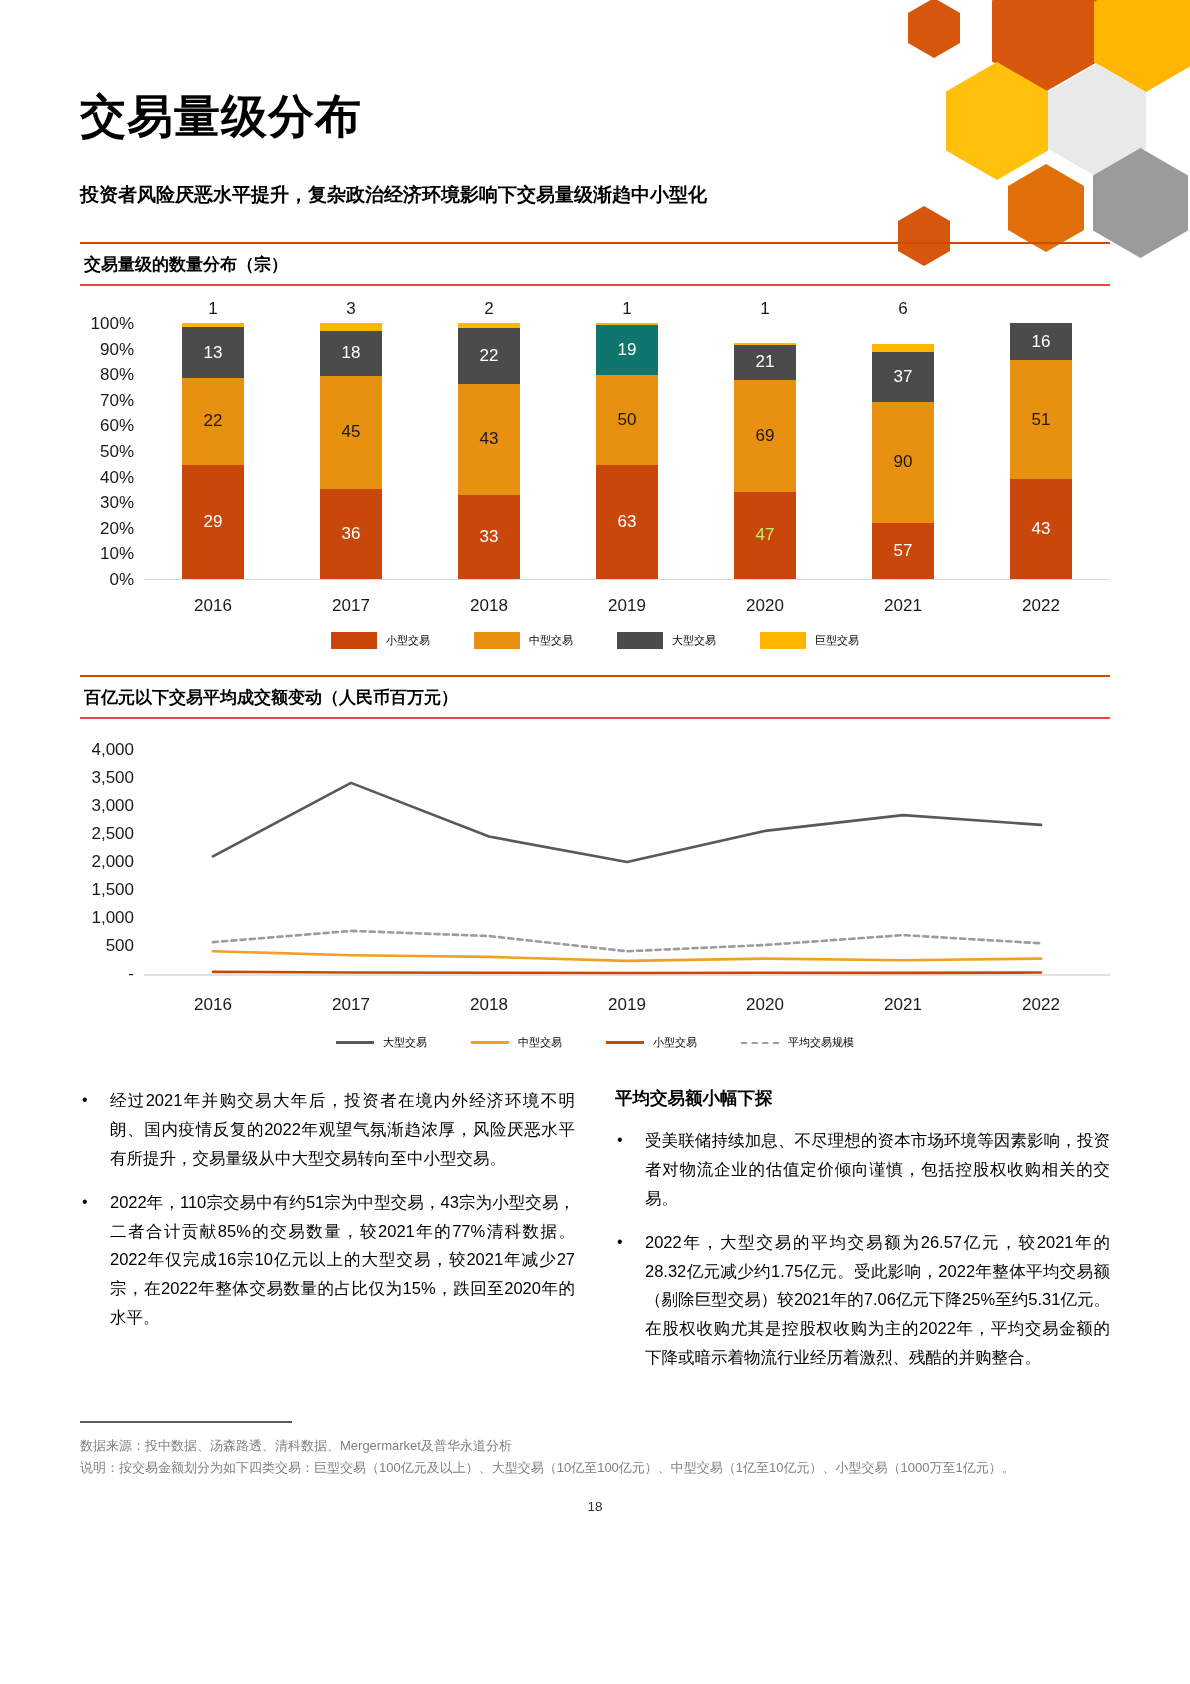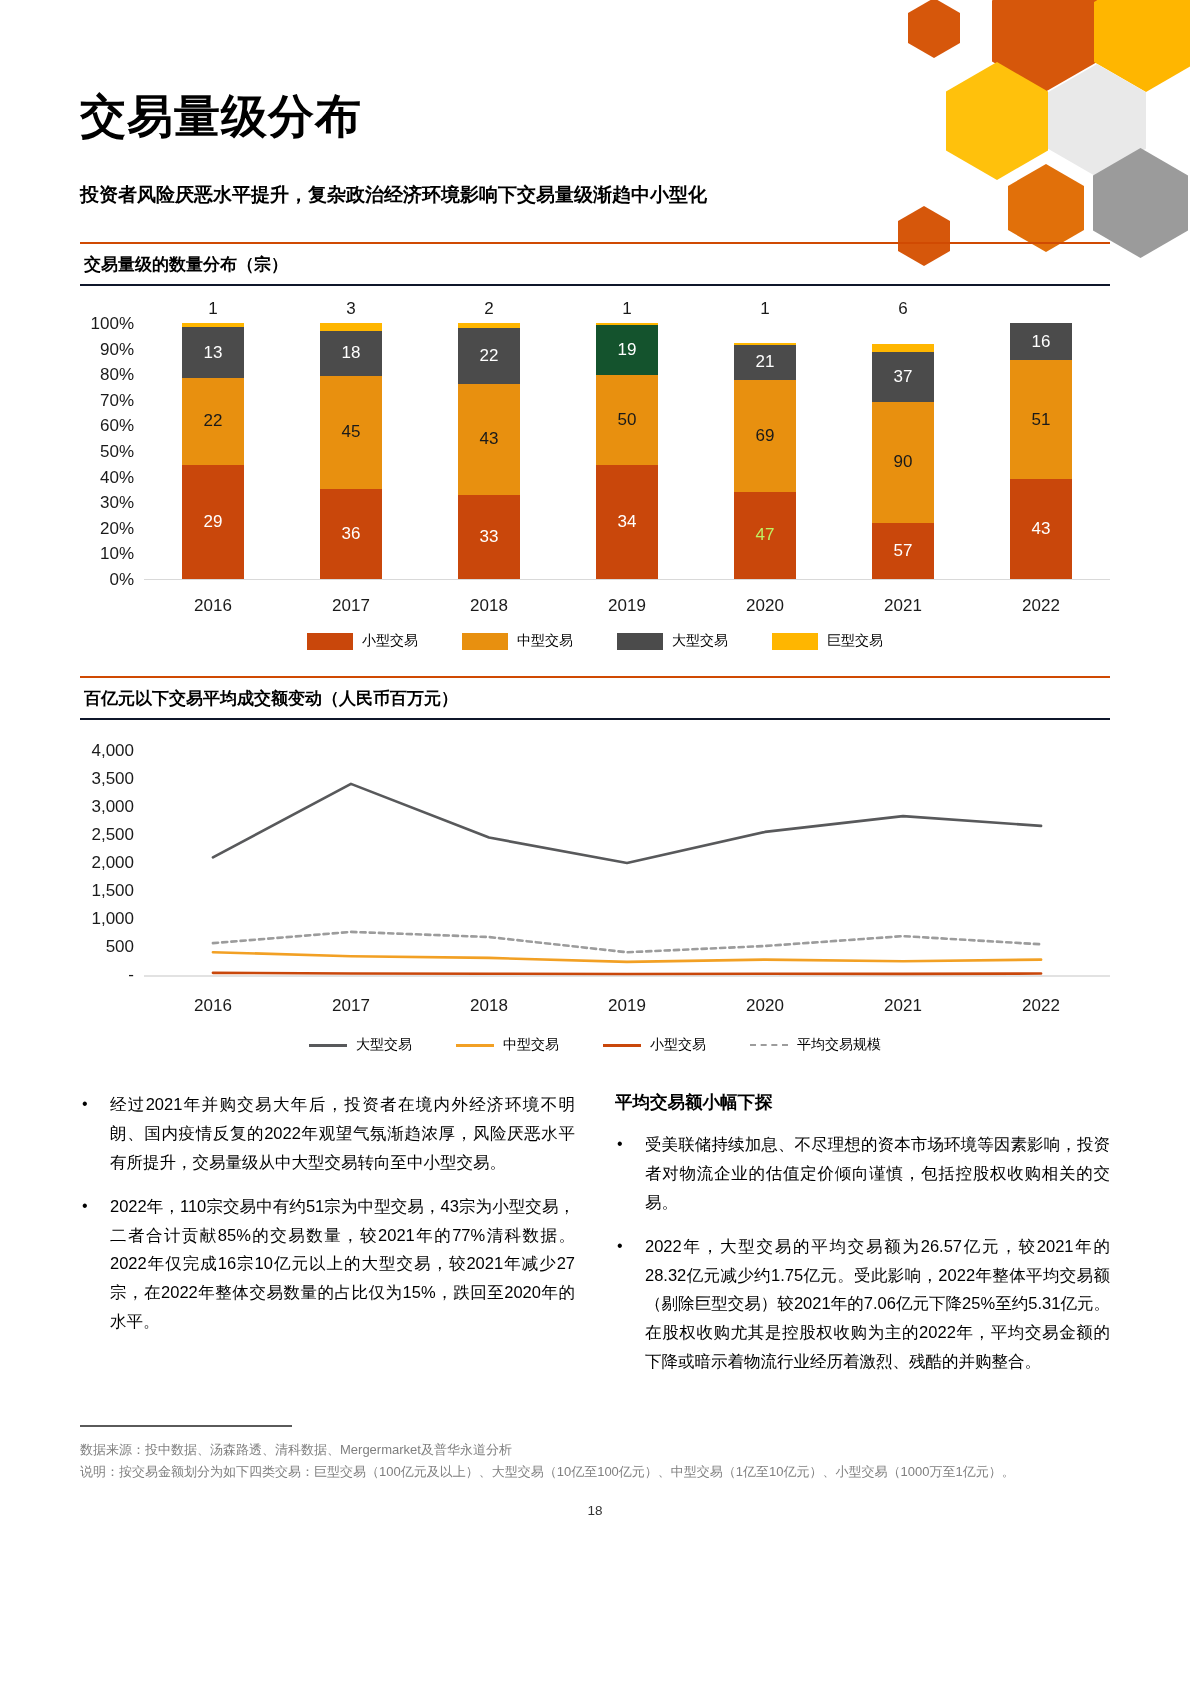--- a/index.html
+++ b/index.html
@@ -7,21 +7,21 @@
   body { font-family:"Liberation Sans","DejaVu Sans",sans-serif; color:#000; }
   .page { position:relative; width:1190px; height:1684px; background:#fff; overflow:hidden; margin:0 auto; }
   .content { position:relative; padding:0 80px; z-index:2; }
 
   
   .hex { position:absolute; clip-path:polygon(50% 0,100% 25%,100% 75%,50% 100%,0 75%,0 25%); z-index:1; }
 
   h1.page-title { margin-top:86px; font-size:46px; font-weight:bold; letter-spacing:1px; }
   .subtitle { margin-top:34px; font-size:19px; font-weight:bold; }
 
-  .section-header { margin-top:34px; border-top:2px solid #D04A02; border-bottom:2px solid #0f172a;
+  .section-header { margin-top:34px; border-top:2px solid #D04A02; border-bottom:2px solid #ef4444;
                     padding:9px 4px 8px 4px; font-size:17px; font-weight:bold; }
   .section-header.second { margin-top:26px; }
 
   
   .chart-row { display:flex; margin-top:12px; }
   .yaxis { position:relative; width:64px; flex:none; }
   .ytick { position:absolute; right:10px; font-size:17px; color:#1a1a1a; white-space:nowrap; }
   .bar-area { flex:1; }
   .bar-plot { display:flex; justify-content:space-around; align-items:flex-end;
               height:282px; border-bottom:1px solid #D9D9D9; }
@@ -29,21 +29,21 @@
   .bar-top-label { height:24px; font-size:17px; color:#1a1a1a; text-align:center; line-height:20px; }
   .bar-stack { width:62px; height:256px; display:flex; flex-direction:column-reverse; }
   .bar-seg { width:100%; display:flex; align-items:center; justify-content:center; overflow:visible; }
   .seg-label { font-size:17px; }
   .xaxis { display:flex; justify-content:space-around; margin-top:16px; }
   .xaxis .xlab { width:70px; text-align:center; font-size:17px; color:#1a1a1a; }
   .legend { display:flex; justify-content:center; gap:44px; margin-top:16px; align-items:center; }
   .legend-item { display:flex; align-items:center; gap:9px; }
   .legend-swatch { width:46px; height:17px; flex:none; }
   .legend-line { width:38px; height:0; flex:none; }
-  .legend-label { font-size:14px;text-align:right; }
+  .legend-label { font-size:11px;text-align:right; }
 
   
   .line-row { display:flex; margin-top:30px; }
   .line-yaxis { position:relative; width:64px; flex:none; }
   .line-plot { flex:1; }
   .line-plot svg { display:block; width:100%; height:230px; }
   .line-legend { margin-top:20px; }
 
   
   .columns { display:flex; gap:40px; margin-top:36px; }
@@ -139,26 +139,26 @@
                 <div class="bar-seg" style="height: 56.32px; background: rgb(75, 75, 75);">
                   <span class="seg-label" style="color: rgb(255, 255, 255);">22</span>
                 </div>
                 <div class="bar-seg" style="height: 5.12px; background: rgb(255, 182, 0);"></div>
               </div>
             </div>
             <div class="bar-col">
               <div class="bar-top-label">1</div>
               <div class="bar-stack">
                 <div class="bar-seg" style="height: 121.263px; background: rgb(201, 71, 11);">
-                  <span class="seg-label" style="color: rgb(255, 255, 255);">34</span>
+                  <span class="seg-label" style="color: rgb(255, 255, 255);">63</span>
                 </div>
                 <div class="bar-seg" style="height: 96.2406px; background: rgb(232, 144, 15);">
                   <span class="seg-label" style="color: rgb(26, 26, 26);">50</span>
                 </div>
-                <div class="bar-seg" style="height: 53px; background: #14532d;">
+                <div class="bar-seg" style="height: 53px; background: #0f766e;">
                   <span class="seg-label" style="color: rgb(255, 255, 255);">19</span>
                 </div>
                 <div class="bar-seg" style="height: 1.92481px; background: rgb(255, 182, 0);"></div>
               </div>
             </div>
             <div class="bar-col">
               <div class="bar-top-label">1</div>
               <div class="bar-stack">
                 <div class="bar-seg" style="height: 87.1884px; background: rgb(201, 71, 11);">
                   <span class="seg-label" style="color: #bef264;">47</span>

